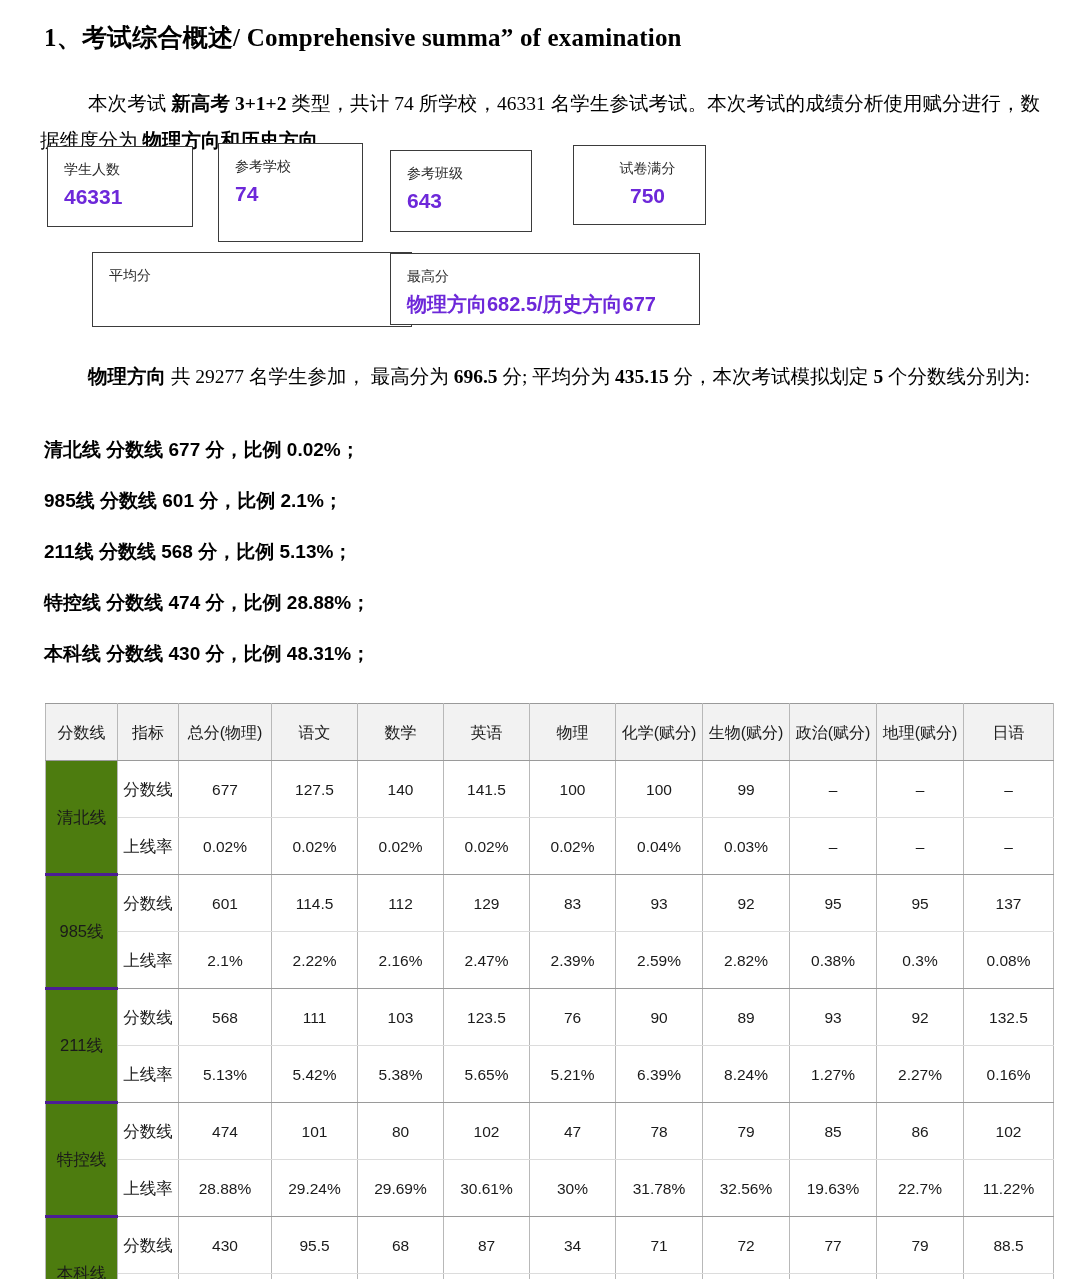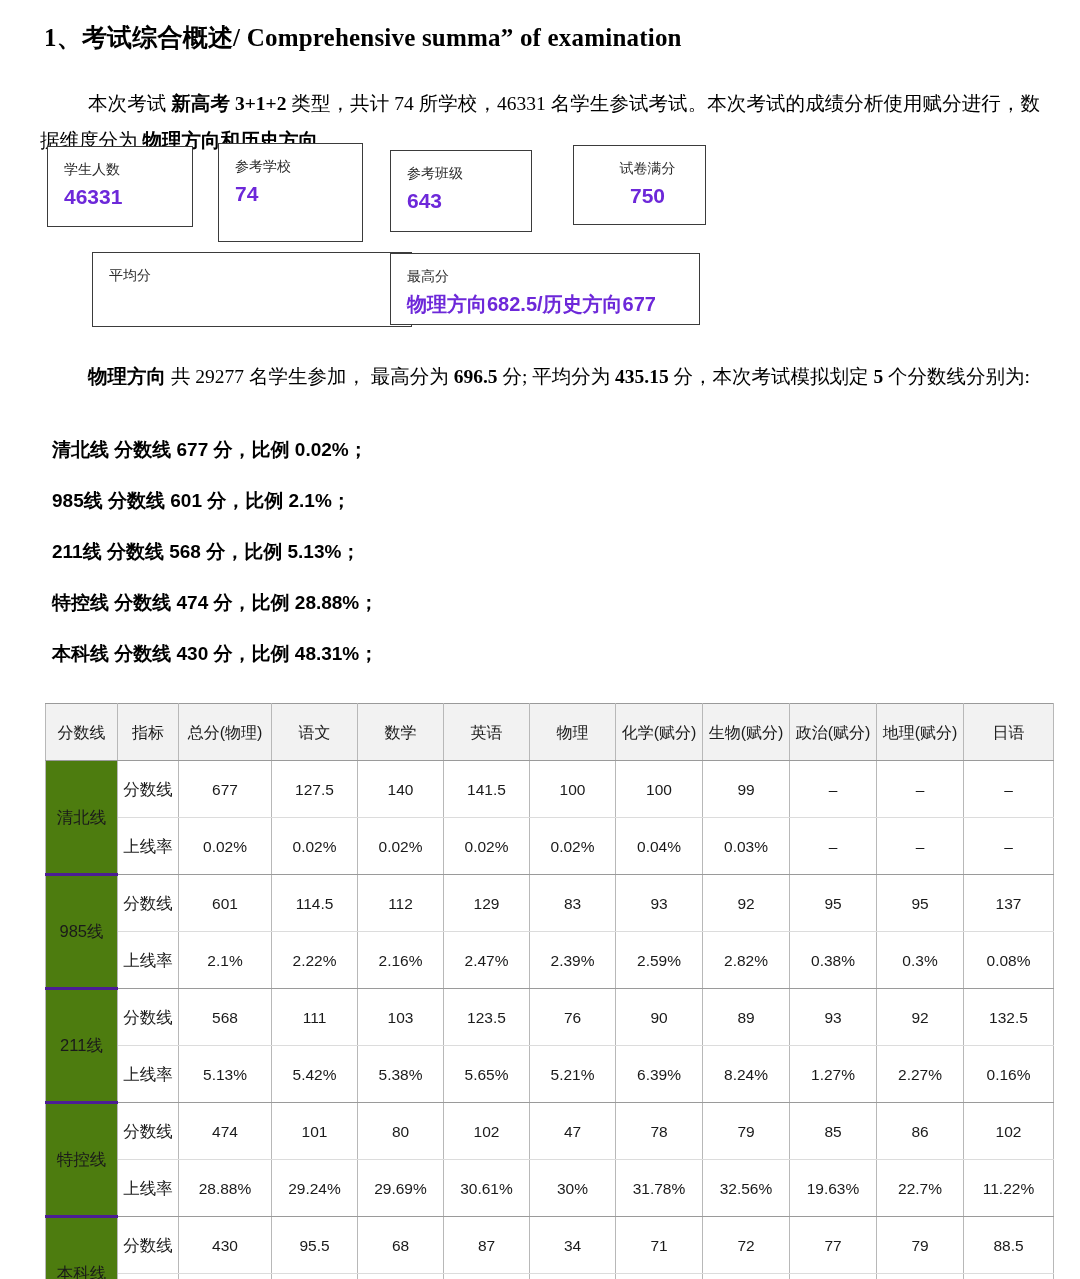--- a/index.html
+++ b/index.html
@@ -104,21 +104,20 @@
     top: 424px;
     width: 600px;
   }
   .score-line {
     font-family: "Liberation Sans", "DejaVu Sans", sans-serif;
     font-weight: bold;
     font-size: 19px;
     line-height: 51px;
     white-space: nowrap;
     color: #000;
-    margin-left: 8px;
   }
 
   
   .score-table {
     position: absolute;
     left: 45px;
     top: 703px;
     width: 980px;
     border-collapse: collapse;
     table-layout: fixed;

